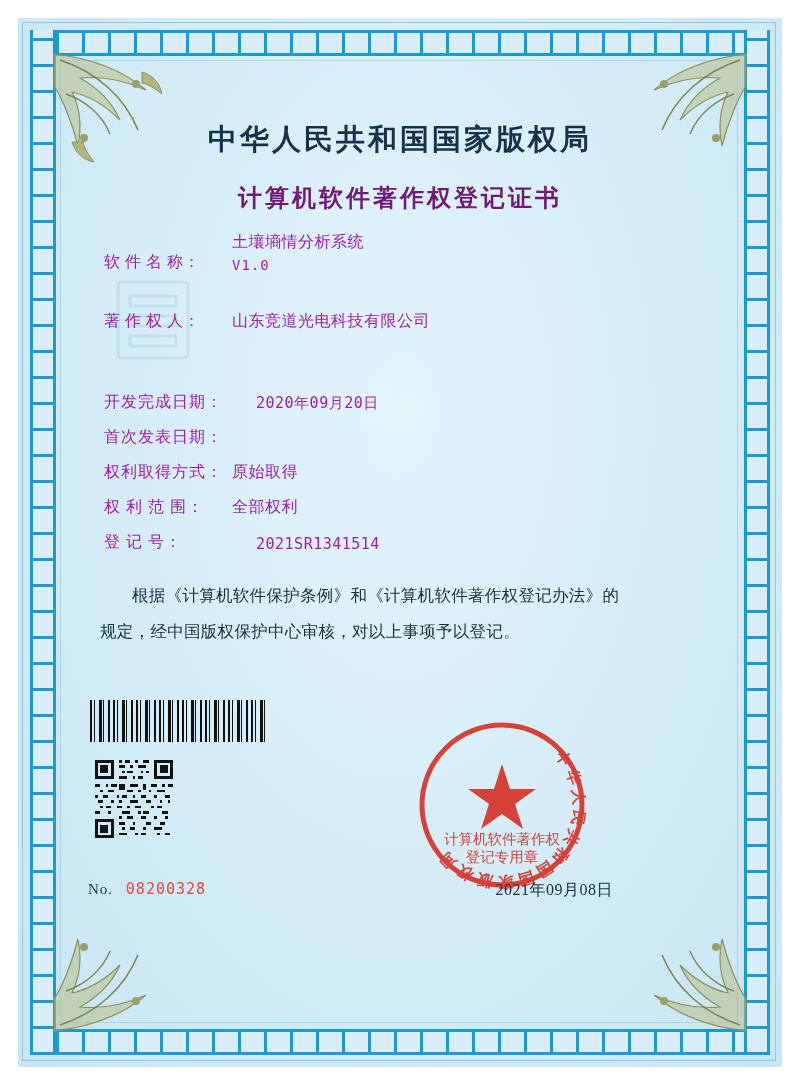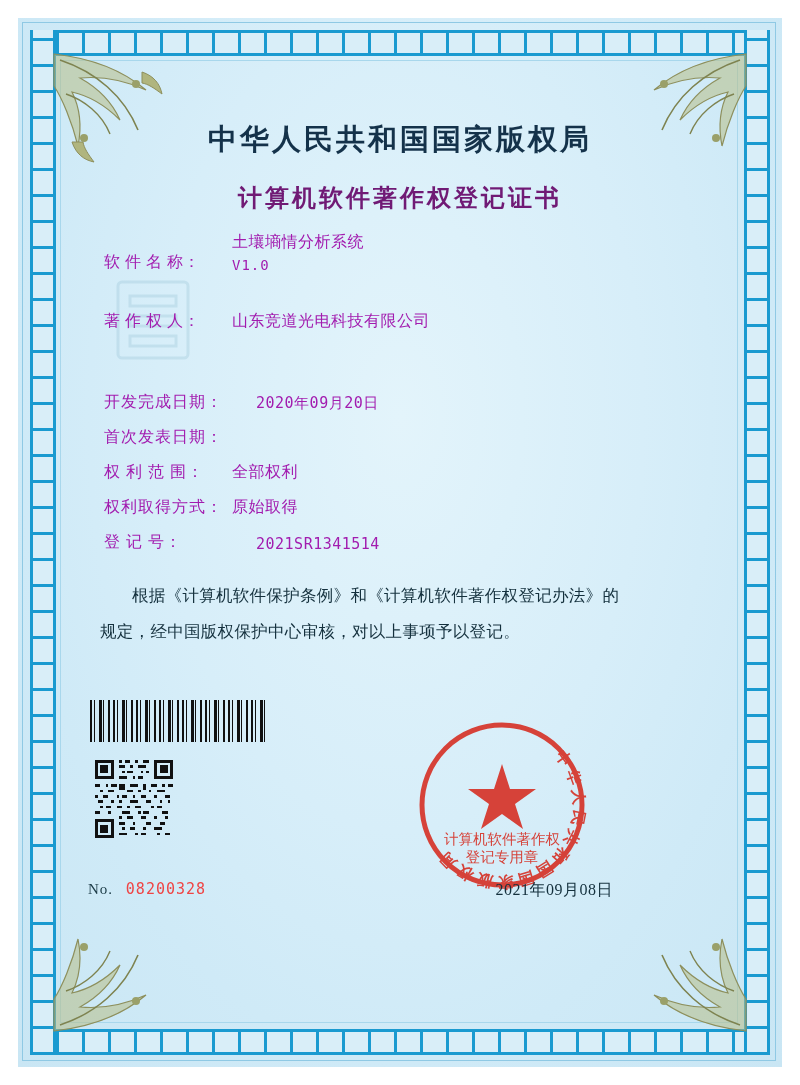--- a/index.html
+++ b/index.html
@@ -332,27 +332,27 @@
       <div class="frow date-row">
         <div class="flabel">开发完成日期：</div>
         <div class="fvalue mono">2020年09月20日</div>
       </div>
 
       <div class="frow date-row">
         <div class="flabel">首次发表日期：</div>
       </div>
 
       <div class="frow date-row">
+        <div class="flabel">权利取得方式：</div>
+        <div class="fvalue">原始取得</div>
+      </div>
+
+      <div class="frow date-row">
         <div class="flabel">权 利 范 围：</div>
         <div class="fvalue">全部权利</div>
-      </div>
-
-      <div class="frow date-row">
-        <div class="flabel">权利取得方式：</div>
-        <div class="fvalue">原始取得</div>
       </div>
 
       <div class="frow date-row">
         <div class="flabel">登 记 号：</div>
         <div class="fvalue mono">2021SR1341514</div>
       </div>
 
     </div>
 
     <div class="statement">

